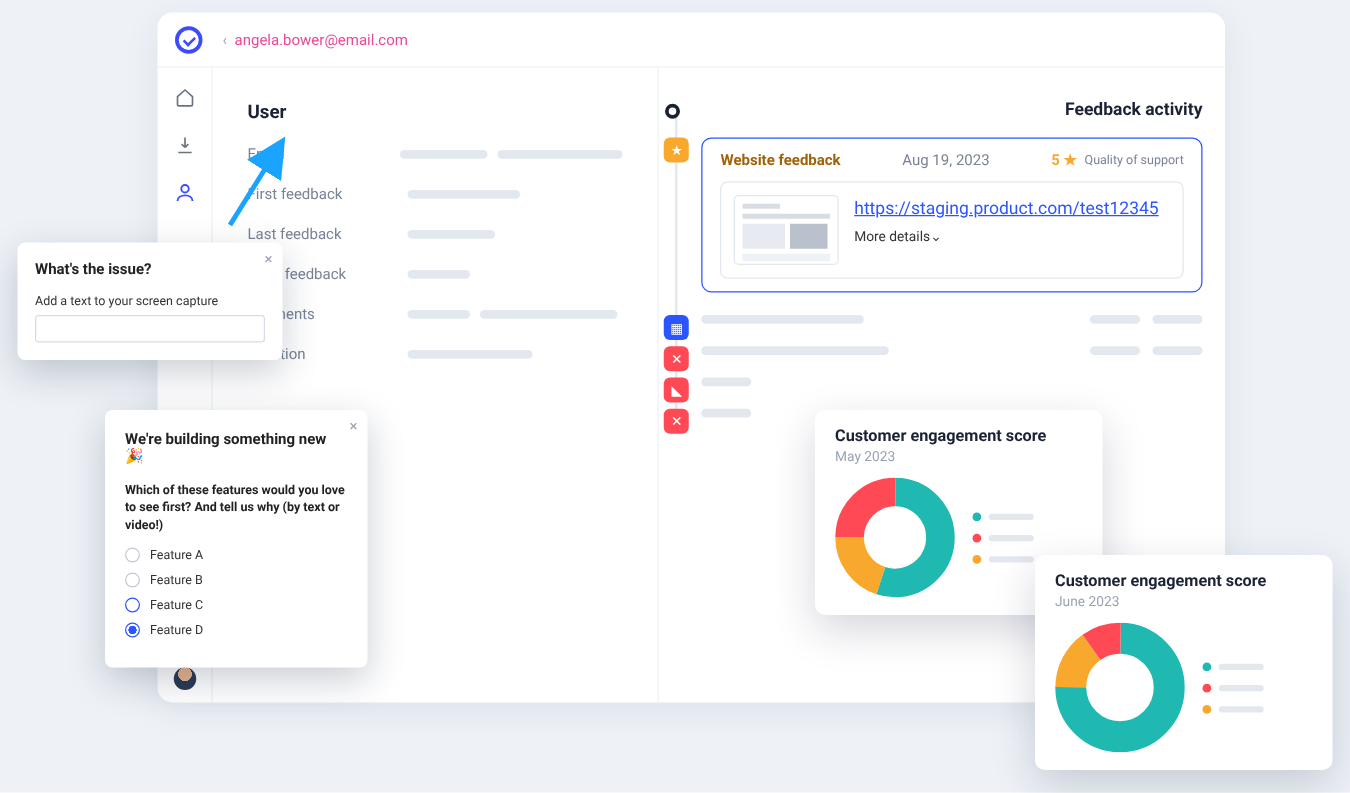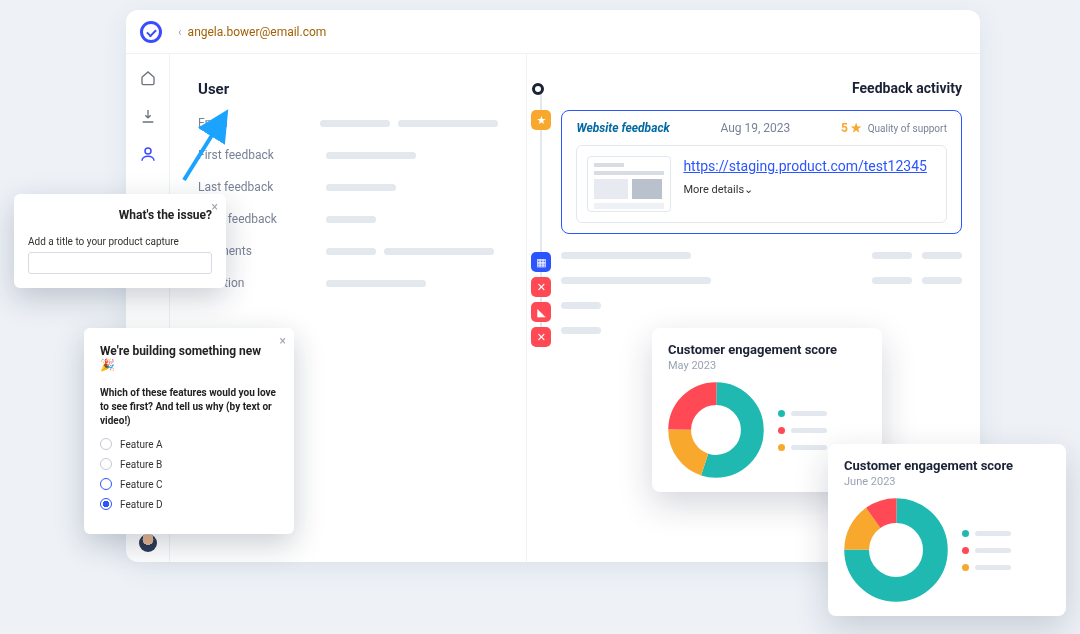--- a/index.html
+++ b/index.html
@@ -4,21 +4,21 @@
 <style>
 * { box-sizing: border-box; margin: 0; padding: 0; font-family: -apple-system, BlinkMacSystemFont, "Segoe UI", Roboto, sans-serif; }
 body { background: #eef2f7; width: 1080px; height: 634px; position: relative; overflow: hidden; }
 
 .main-window { position: absolute; left: 126px; top: 10px; width: 854px; height: 552px; background: #fff; border-radius: 12px; box-shadow: 0 6px 28px rgba(30,50,90,.08); }
 
 .header { height: 44px; display: flex; align-items: center; padding: 0 14px; border-bottom: 1px solid #eef1f5; }
 .logo { width: 22px; height: 22px; border: 3px solid #3b4cff; border-radius: 50%; position: relative; margin-right: 16px; }
 .logo::after { content:""; position:absolute; left:4px; top:5px; width:7px; height:4px; border-left:2.5px solid #3b4cff; border-bottom:2.5px solid #3b4cff; transform: rotate(-45deg); }
 .back-chev { color:#9aa3b2; margin-right:6px; font-size:12px; }
-.crumb { color:#a16207; font-size:12px; }
+.crumb { color:#ec4899; font-size:12px; }
 
 .body { display:flex; height: calc(100% - 44px); }
 .sidebar { width: 44px; border-right:1px solid #eef1f5; display:flex; flex-direction:column; align-items:center; padding-top:14px; gap:18px; position:relative; }
 .sb-icon { width:20px; height:20px; display:flex; align-items:center; justify-content:center; color:#6b7380; }
 .sb-icon.active { color:#3b4cff; }
 .sb-bottom { position:absolute; bottom:10px; left:0; right:0; display:flex; flex-direction:column; align-items:center; gap:14px; }
 .avatar { width:18px; height:18px; border-radius:50%; background: radial-gradient(circle at 50% 30%, #e7b58f 35%, #2b3a55 36%); }
 
 .content { flex:1; display:flex; }
 .left-pane { width: 44%; padding: 26px 28px; }
@@ -35,40 +35,40 @@
 .timeline::before { content:""; position:absolute; left:13px; top:6px; bottom:0; width:2px; background:#e3e7ee; }
 .t-dot { position:absolute; left:5px; top:3px; width:12px; height:12px; border:3px solid #1b2235; border-radius:50%; background:#fff; }
 .t-title { font-size:14px; font-weight:700; color:#1b2235; margin-bottom:14px;text-align:right; }
 
 .t-item { position:relative; margin-bottom: 18px; }
 .t-icon { position:absolute; left:-30px; top:0; width:20px; height:20px; border-radius:5px; display:flex; align-items:center; justify-content:center; font-size:11px; color:#fff; }
 .ic-star{background:#f8a82d;} .ic-cal{background:#2b55ff;} .ic-bug{background:#ff4a55;} .ic-mega{background:#ff4a55;}
 
 .fb-card { border:1.5px solid #2b55ff; border-radius:8px; padding:10px 14px; }
 .fb-head { display:flex; align-items:center; justify-content:space-between; font-size:12px; }
-.fb-name{font-weight:700; color:#0369a1;font-style:italic;} .fb-date{color:#7a8296;} .fb-tag{display:flex;align-items:center;gap:6px;}
+.fb-name{font-weight:700; color:#a16207;} .fb-date{color:#7a8296;} .fb-tag{display:flex;align-items:center;gap:6px;}
 .rating{color:#f8a82d; font-weight:700;}
 .fb-detail { margin-top:10px; border:1px solid #e3e7ee; border-radius:6px; padding:10px; display:flex; gap:12px; }
 .thumb { width:84px; height:56px; border:1px solid #e3e7ee; border-radius:4px; background:
   linear-gradient(#d8dce3,#d8dce3) 6px 6px/30px 4px no-repeat,
   linear-gradient(#d8dce3,#d8dce3) 6px 14px/70px 4px no-repeat,
   linear-gradient(#b9c1cc,#b9c1cc) 44px 22px/30px 20px no-repeat,
   linear-gradient(#e7ebf1,#e7ebf1) 6px 22px/34px 20px no-repeat,
   linear-gradient(#eef1f5,#eef1f5) 6px 46px/70px 6px no-repeat,
   #fff; }
 .fb-link{ color:#2b55ff; font-size:14px; text-decoration:underline; }
 .more { font-size:11px; color:#333; margin-top:8px; display:flex; align-items:center; gap:0; }
 
 .t-skel .skel-row{display:flex; gap:10px; align-items:center;}
 .t-skel .skel{height:7px;}
 
 
 .modal1 { position:absolute; left:14px; top:194px; width:212px; background:#fff; border-radius:6px; box-shadow:0 10px 30px rgba(20,30,60,.22); padding:14px; z-index:5;}
 .m-close{position:absolute; right:8px; top:6px; color:#9aa3b2; font-size:12px; cursor:pointer;}
-.m-title{font-size:12px; font-weight:700; text-align:right; color:#222; margin-bottom:14px;}
+.m-title{font-size:12px; font-weight:700; text-align:left; color:#222; margin-bottom:14px;}
 .m-label{font-size:10px; color:#333; margin-bottom:4px;}
 .m-input{width:100%; height:22px; border:1px solid #d7dbe3; border-radius:3px; padding:0 6px; font-size:11px;}
 .m-actions{display:flex; align-items:center; justify-content:space-between; margin-top:14px;}
 .m-iconbtn{width:26px;height:24px;border:1px solid #d7dbe3;border-radius:4px;display:flex;align-items:center;justify-content:center;color:#555;background:#fff;}
 .m-send{background:#2b55ff;color:#fff;font-weight:700;border:none;border-radius:4px;padding:6px 14px;font-size:11px;cursor:pointer;}
 
 .modal2 { position:absolute; left:84px; top:328px; width:210px; background:#fff; border-radius:6px; box-shadow:0 10px 30px rgba(20,30,60,.22); padding:16px; z-index:5;}
 .m2-title{font-size:12px; font-weight:700; text-align:left; color:#222; margin-bottom:14px;}
 .m2-q{font-size:10px; font-weight:700; color:#222; margin-bottom:10px; line-height:1.4;}
 .opt{display:flex;align-items:center;gap:8px;font-size:10px;color:#333;margin-bottom:8px;}
@@ -234,21 +234,21 @@
       <marker id="ah" markerWidth="8" markerHeight="8" refX="6" refY="4" orient="auto">
         <path d="M0,0 L8,4 L0,8 z" fill="#1aa3ff"></path>
       </marker>
     </defs>
   <path d="M8,72 L48,8" stroke="#1aa3ff" stroke-width="4" marker-end="url(#ah)"></path>
 </svg>
 
 <div class="modal1">
   <div class="m-close">×</div>
   <div class="m-title">What's the issue?</div>
-  <div class="m-label">Add a title to your product capture</div>
+  <div class="m-label">Add a text to your screen capture</div>
   <input class="m-input" placeholder="" style="">
 </div>
 
 <div class="modal2">
   <div class="m-close">×</div>
   <div class="m2-title">We're building something new 🎉</div>
   <div class="m2-q">Which of these features would you love to see first? And tell us why (by text or video!)</div>
   <div class="opt">
       <span class="radio"></span>
       <span>Feature A</span>

